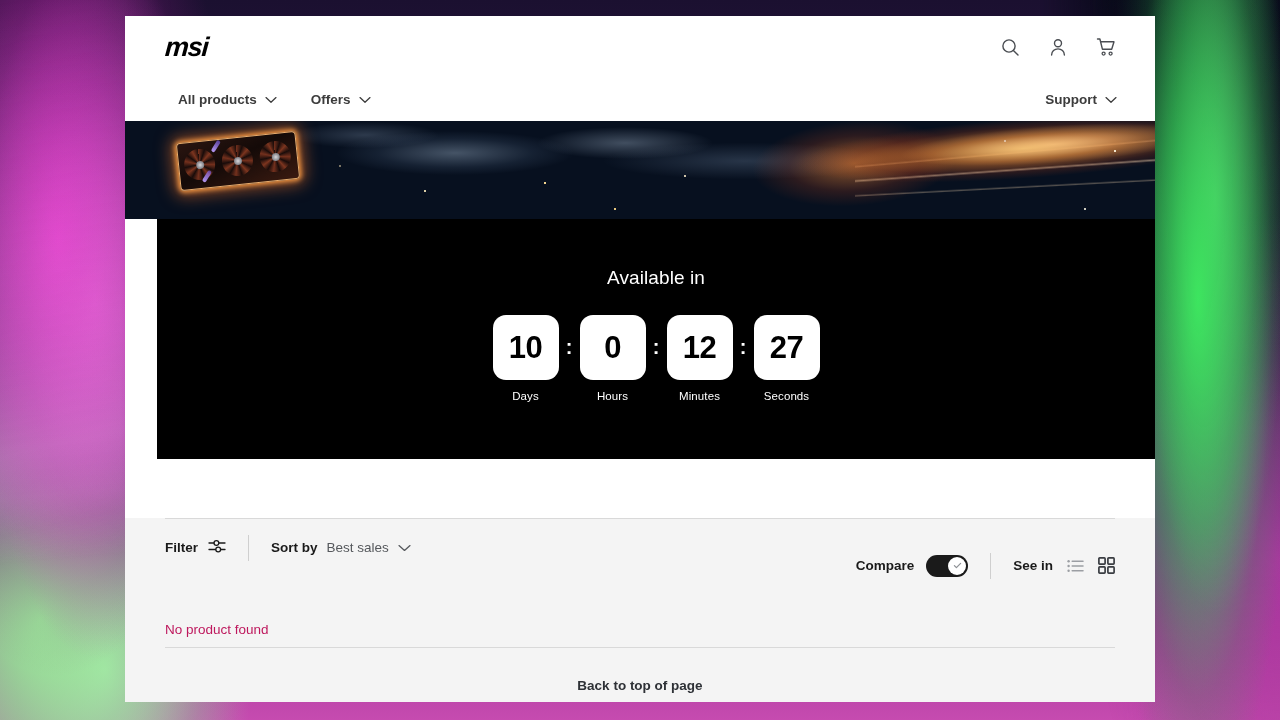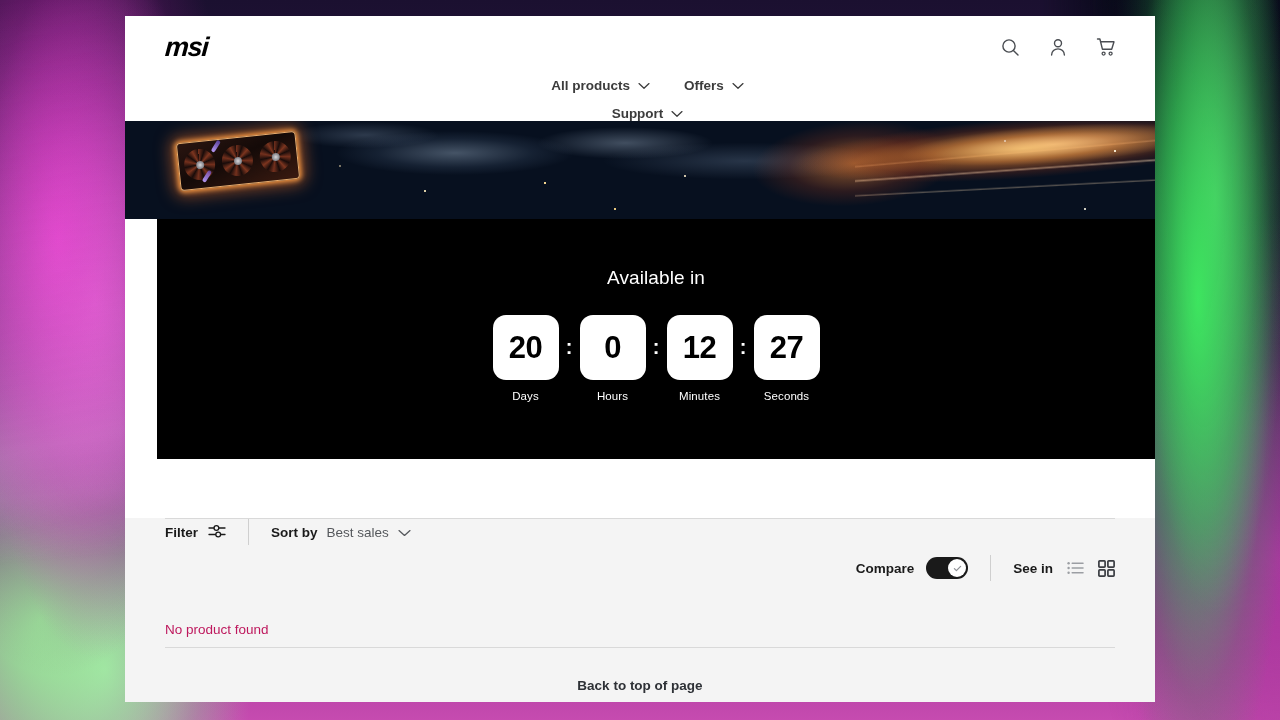--- a/index.html
+++ b/index.html
@@ -122,21 +122,20 @@
   .header-icons { display: flex; align-items: center; gap: 28px; }
   .hdr-icon { display: flex; align-items: center; justify-content: center; cursor: pointer; }
 
   .header-nav {
     display: flex;
     align-items: center;
     justify-content: space-between;
     padding: 0 38px 0 53px;
     height: 43px;
     box-sizing: border-box;
-    flex-direction: column;
   }
   .nav-left { display: flex; align-items: center; gap: 34px; }
   .nav-item {
     display: flex;
     align-items: center;
     gap: 8px;
     font-size: 13.5px;
     font-weight: bold;
     color: #3c3c3c;
     cursor: pointer;
@@ -321,21 +320,21 @@
   .listing {
     background: #f4f4f4;
     padding: 0 40px;
   }
   .listing-inner { max-width: 960px; }
   .divider { height: 1px; background: #d9d9d9; }
   .divider-top { margin-top: 59px; }
 
   .toolbar {
     display: flex;
-    align-items: flex-start;
+    align-items: center;
     justify-content: space-between;
     height: 57px;
   }
   .toolbar-left { display: flex; align-items: center; }
   .toolbar-right { display: flex; align-items: center; margin-top: 36px; }
   .tb-filter {
     display: flex; align-items: center; gap: 10px;
     font-size: 13.5px; font-weight: bold; color: #1a1a1a;
     cursor: pointer;
   }
@@ -469,21 +468,21 @@
         <div class="gpu-accent" style="left:20px; top:33px;"></div>
       </div>
       <div class="hero-sparks"></div>
     </div>
 
     <div class="countdown-section">
       <div class="countdown-title">Available in</div>
       <div class="countdown-row">
         <div class="cd-unit">
           <div class="cd-box">
-            <span class="cd-value">20</span>
+            <span class="cd-value">10</span>
           </div>
           <div class="cd-label">Days</div>
         </div>
         <div class="cd-sep">:</div>
         <div class="cd-unit">
           <div class="cd-box">
             <span class="cd-value">0</span>
           </div>
           <div class="cd-label">Hours</div>
         </div>

